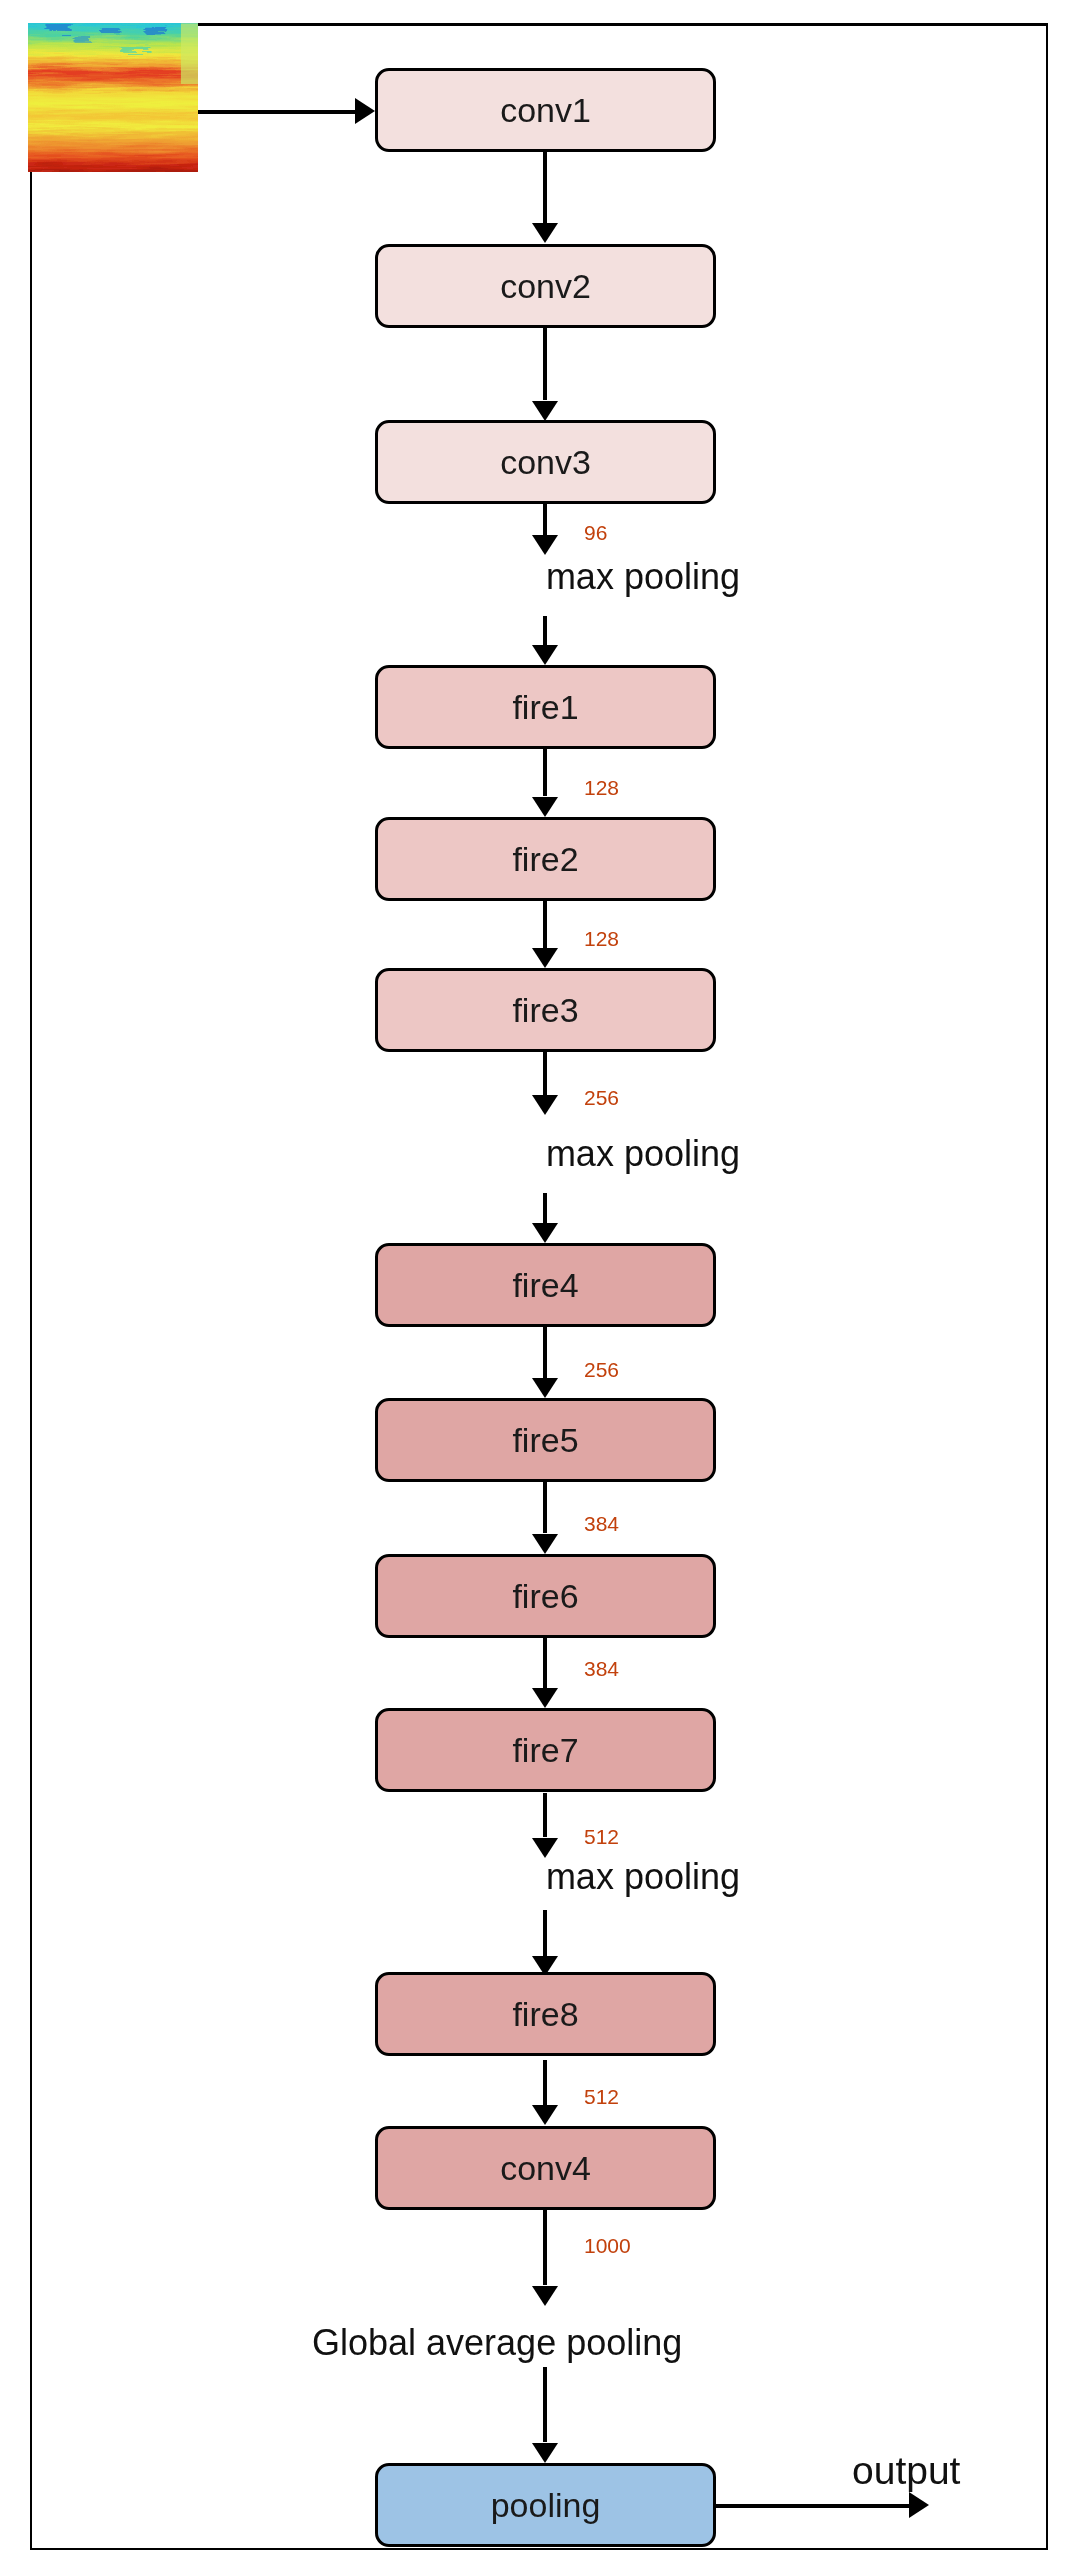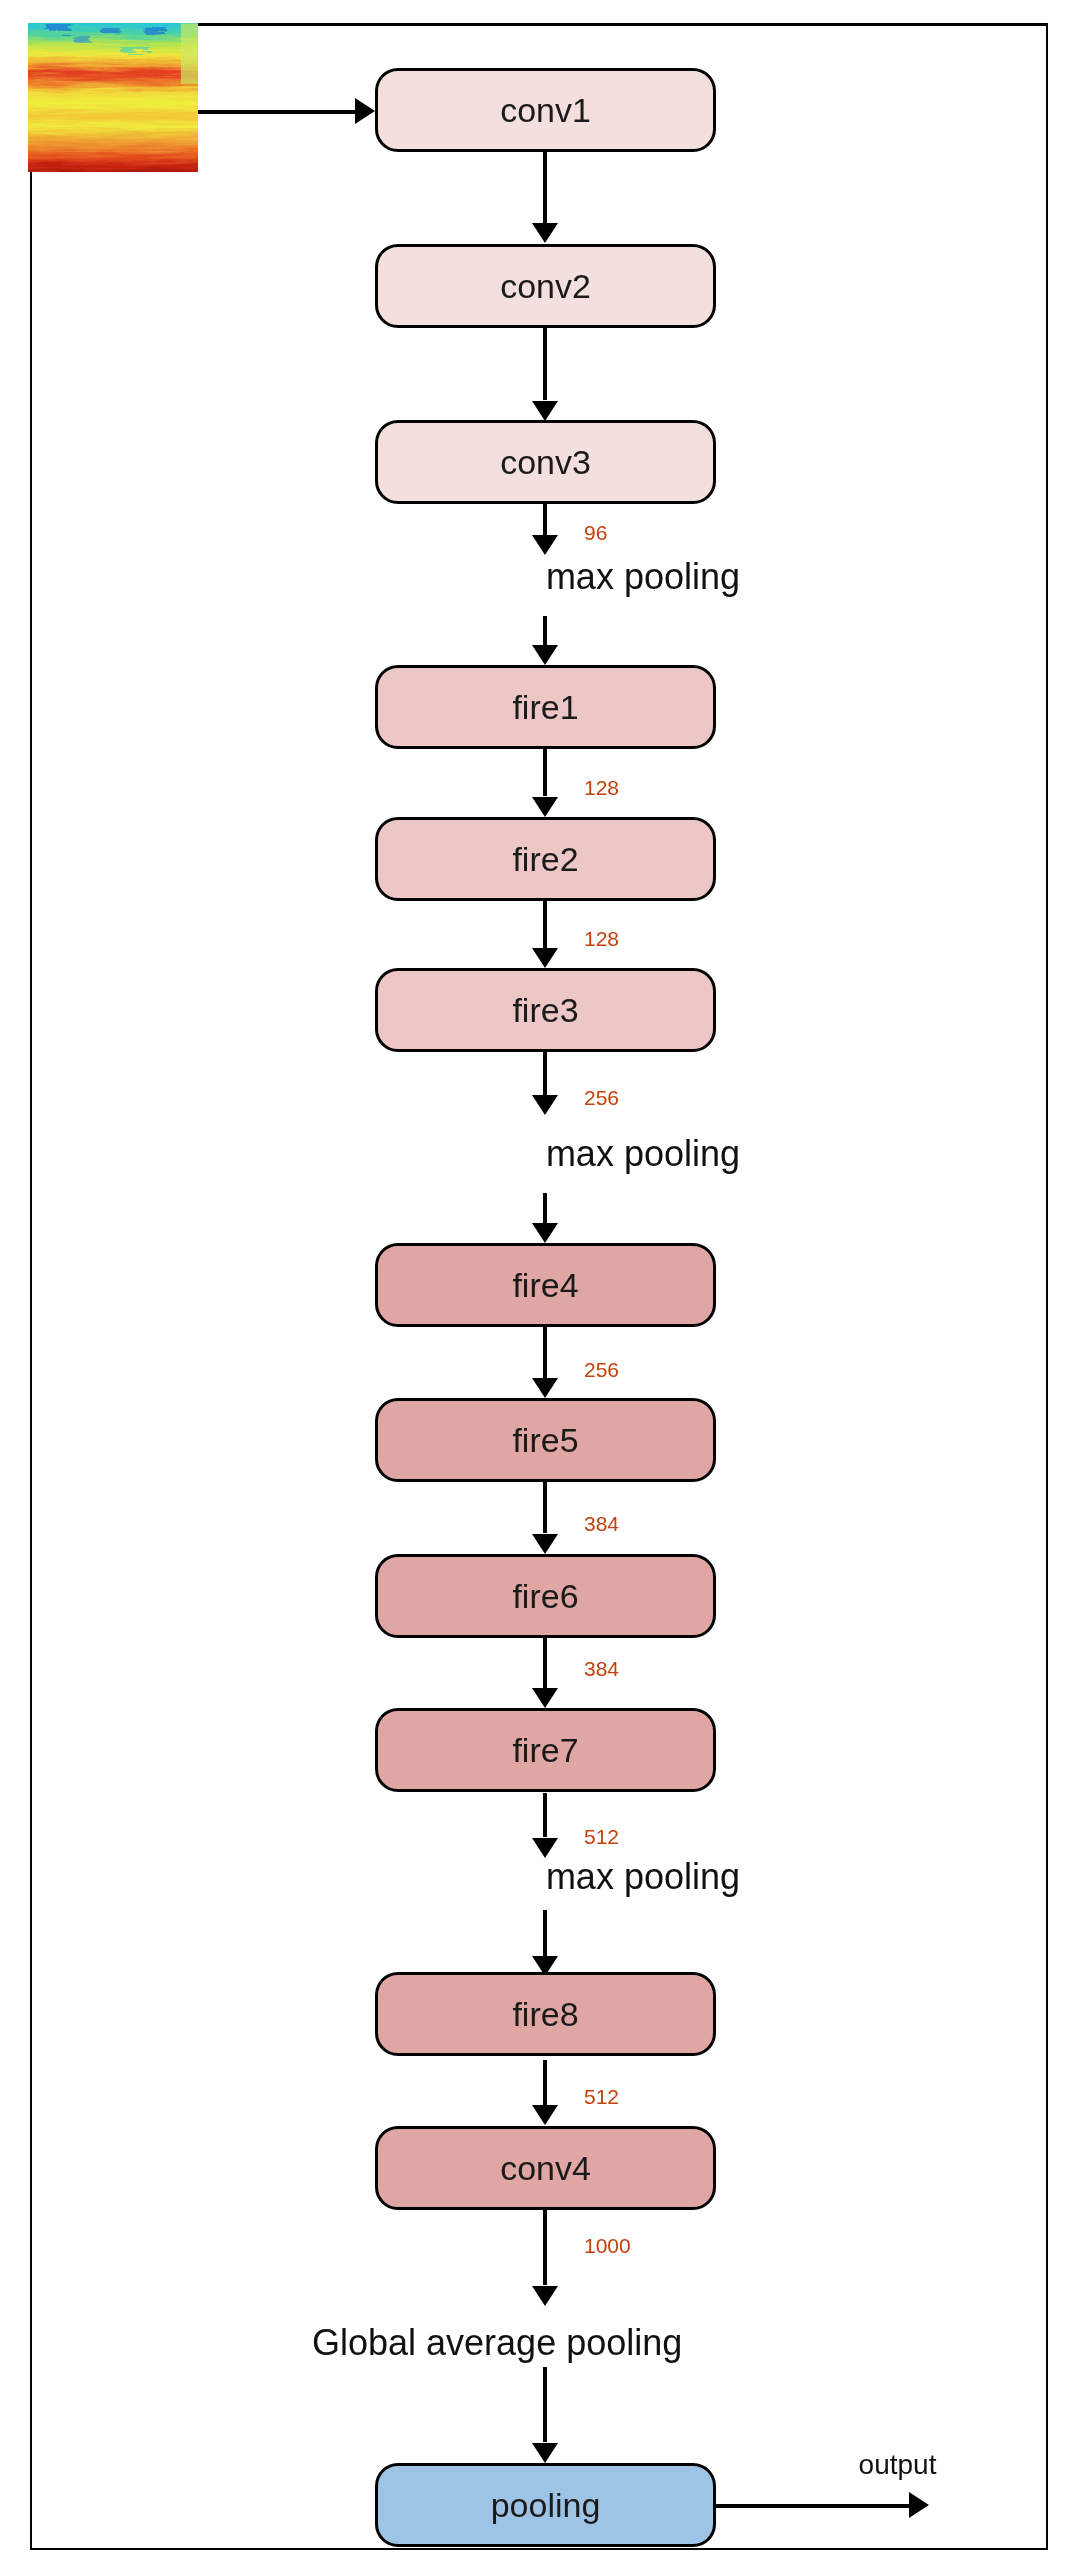--- a/index.html
+++ b/index.html
@@ -17,21 +17,21 @@
   }
   
   .spectrogram{
     position:absolute;left:28px;top:22.6px;width:170px;height:149px;
     overflow:hidden;z-index:3;background:#f2e63a;
   }
   .spectrogram svg{display:block;}
   
   .node{
     position:absolute;left:375px;width:341px;height:84px;
-    border:3.1px solid #000;border-radius:23px;box-sizing:border-box;
+    border:3.1px solid #000;border-radius:14px;box-sizing:border-box;
     display:flex;align-items:center;justify-content:center;
     font-size:34px;color:#1a1a1a;z-index:2;
   }
   .early{background:#f3e0de;}
   .mid{background:#edc7c5;}
   .late{background:#dfa6a4;}
   .blue{background:#9dc3e5;}
   
   .varrow{position:absolute;left:530px;width:31px;z-index:1;}
   .varrow .shaft{position:absolute;left:13.2px;top:0;width:3.9px;background:#000;}
@@ -54,22 +54,22 @@
   }
   .pool{
     position:absolute;left:351px;width:389px;text-align:right;
     font-size:36px;color:#111;z-index:2;white-space:nowrap;
   }
   .gap-pool{
     position:absolute;left:312px;width:467px;
     font-size:36px;color:#111;z-index:2;white-space:nowrap;
   }
   .outlabel{
-    position:absolute;left:816px;width:163px;text-align:center;
-    font-size:28px;color:#111;z-index:2;white-space:nowrap;
+    position:absolute;left:852px;width:163px;
+    font-size:39px;color:#111;z-index:2;white-space:nowrap;
   }
 </style>
 </head>
 <body>
 
 <div class="frame"></div>
 
 <div class="spectrogram">
   <svg width="170" height="149" viewBox="0 0 219 191">
     <defs>

